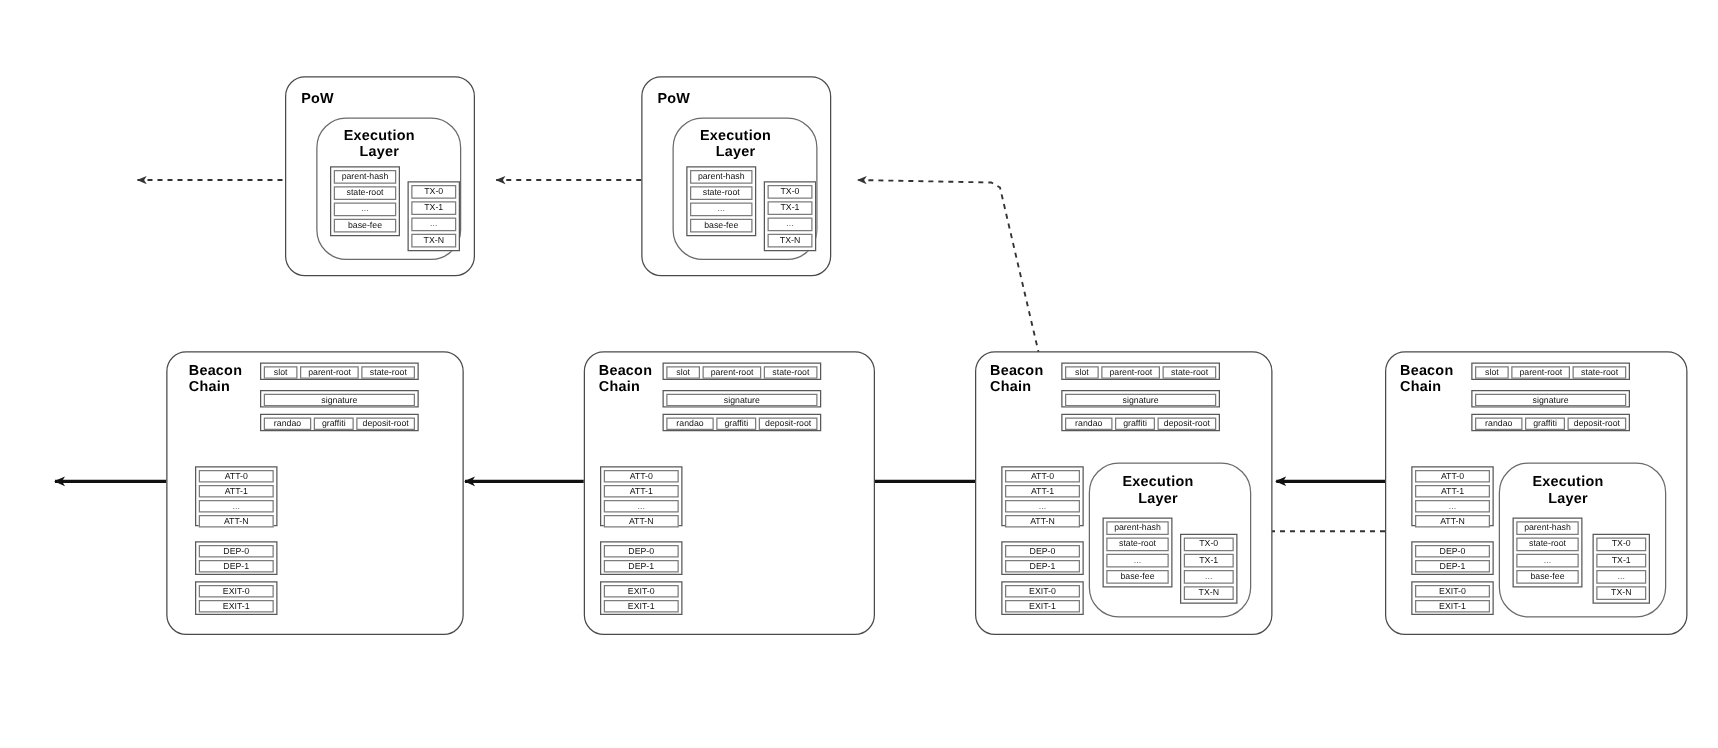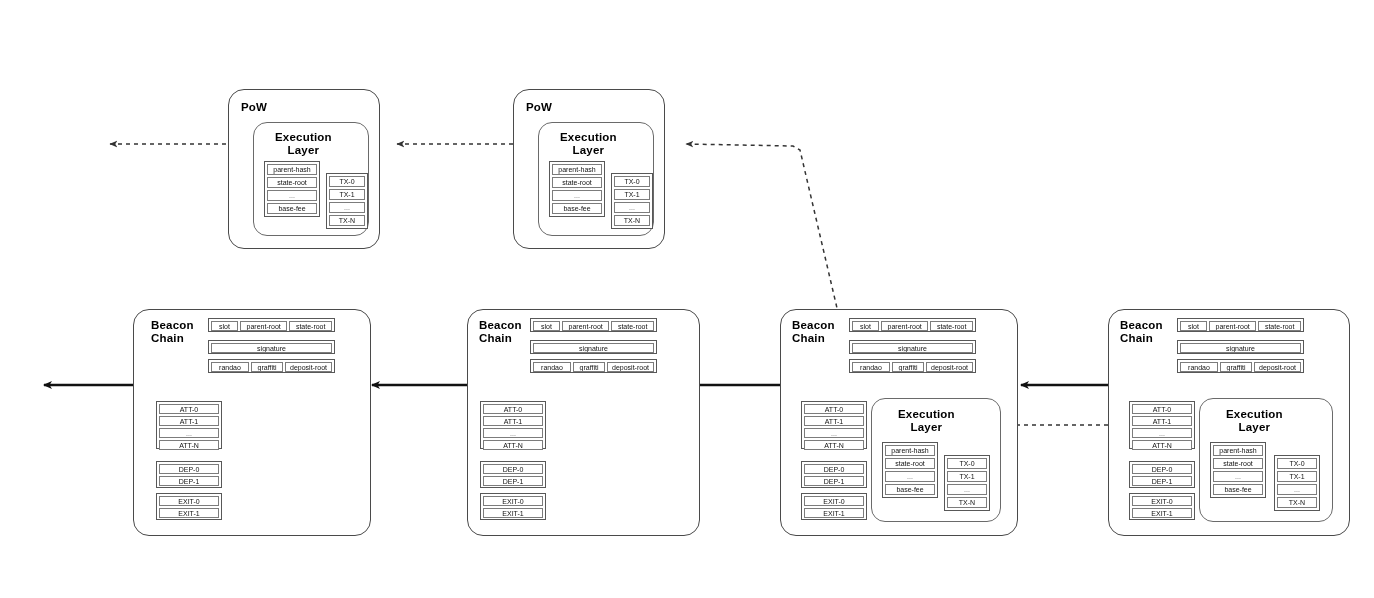--- a/index.html
+++ b/index.html
@@ -5,23 +5,23 @@
 <style>
   html,body{margin:0;padding:0;background:#ffffff;}
   body{width:1374px;height:598px;position:relative;overflow:hidden;
        font-family:"Liberation Sans", sans-serif;color:#1a1a1a;}
   #stage{position:absolute;left:0;top:0;width:1374px;height:598px;}
 
   .layer-svg{position:absolute;left:0;top:0;width:1374px;height:598px;pointer-events:none;}
 
   
   .blk{position:absolute;box-sizing:border-box;border:1.4px solid #4a4a4a;
-       border-radius:16px;background:#ffffff;margin-top:28px;}
+       border-radius:16px;background:#ffffff;}
   .blk-inner{position:absolute;box-sizing:border-box;border:1.2px solid #6a6a6a;
-       border-radius:14px;background:#ffffff;}
+       border-radius:24px;background:#ffffff;}
 
   .blk-title{position:absolute;font-weight:bold;font-size:11.5px;line-height:13px;
        color:#000;white-space:pre-line;letter-spacing:.2px;}
   .cell{box-sizing:border-box;border:1px solid #7c7c7c;background:#fff;
         font-size:7.6px;line-height:1;display:flex;align-items:center;
         justify-content:center;color:#111;white-space:nowrap;overflow:hidden;
         margin:1px;}
   .cell.tiny{font-size:7px;letter-spacing:0;}
   .row-wrap{position:absolute;box-sizing:border-box;border:1px solid #585858;
         background:#fff;padding:1px;display:flex;}

